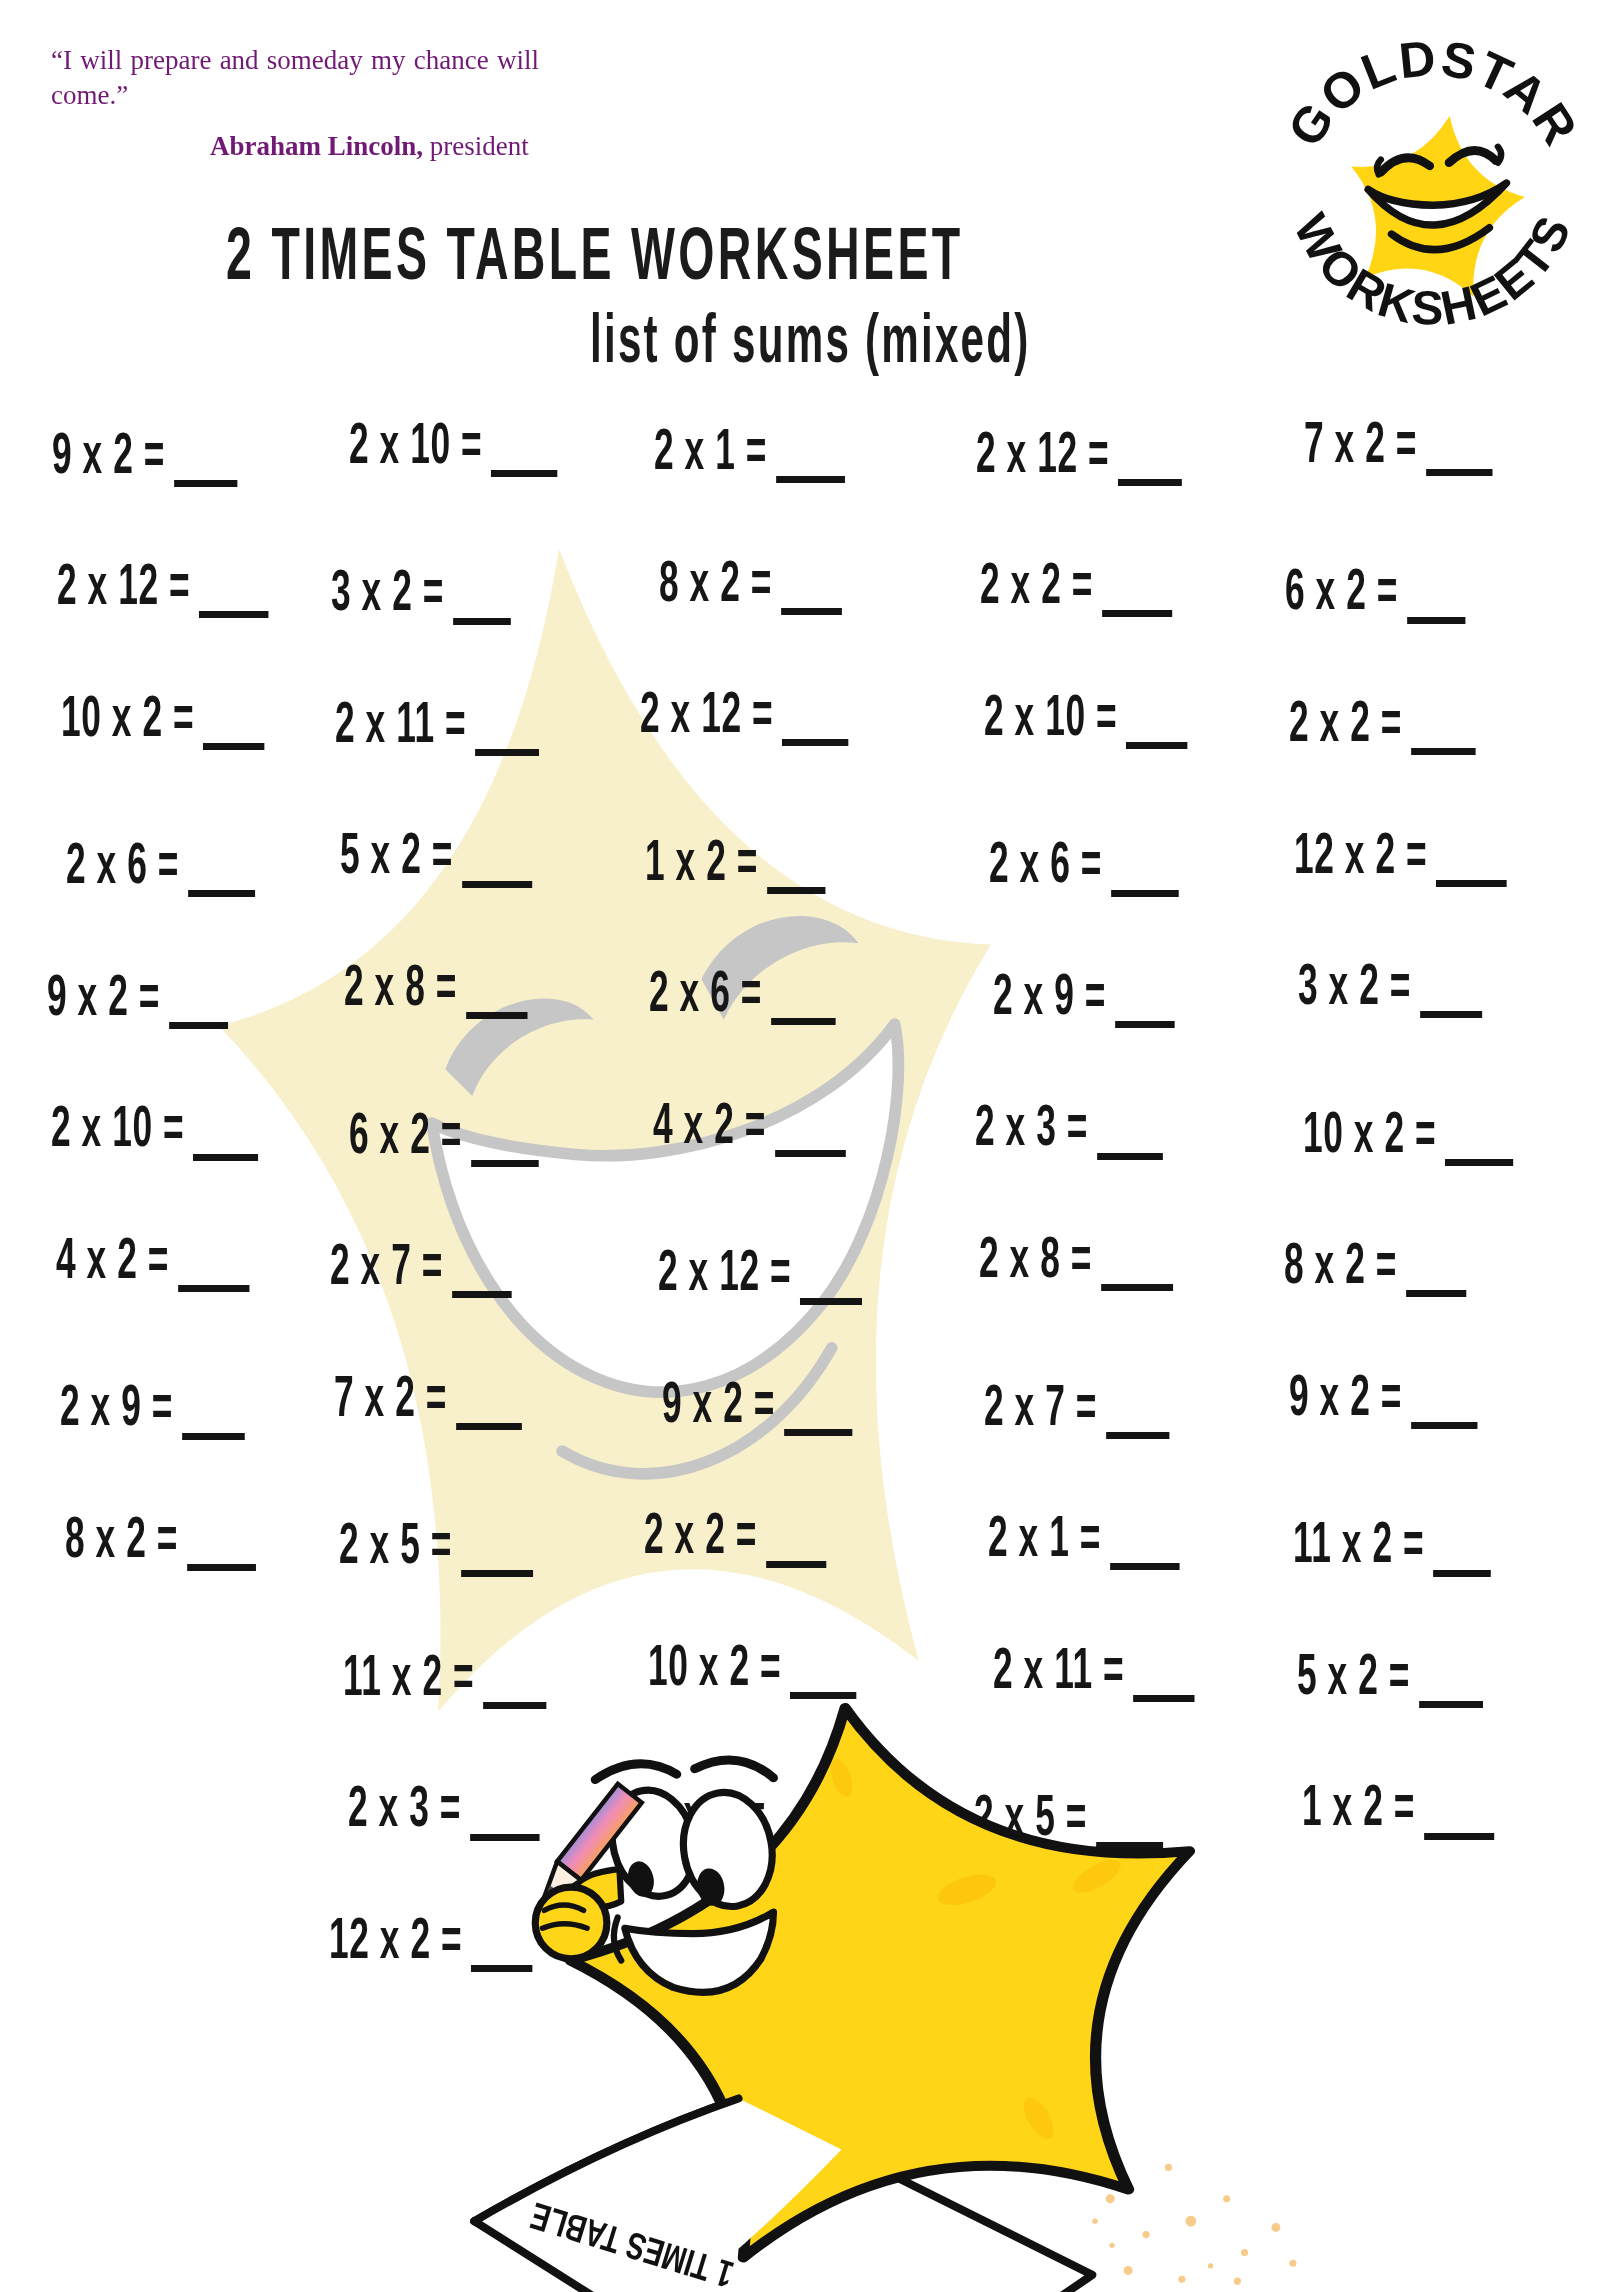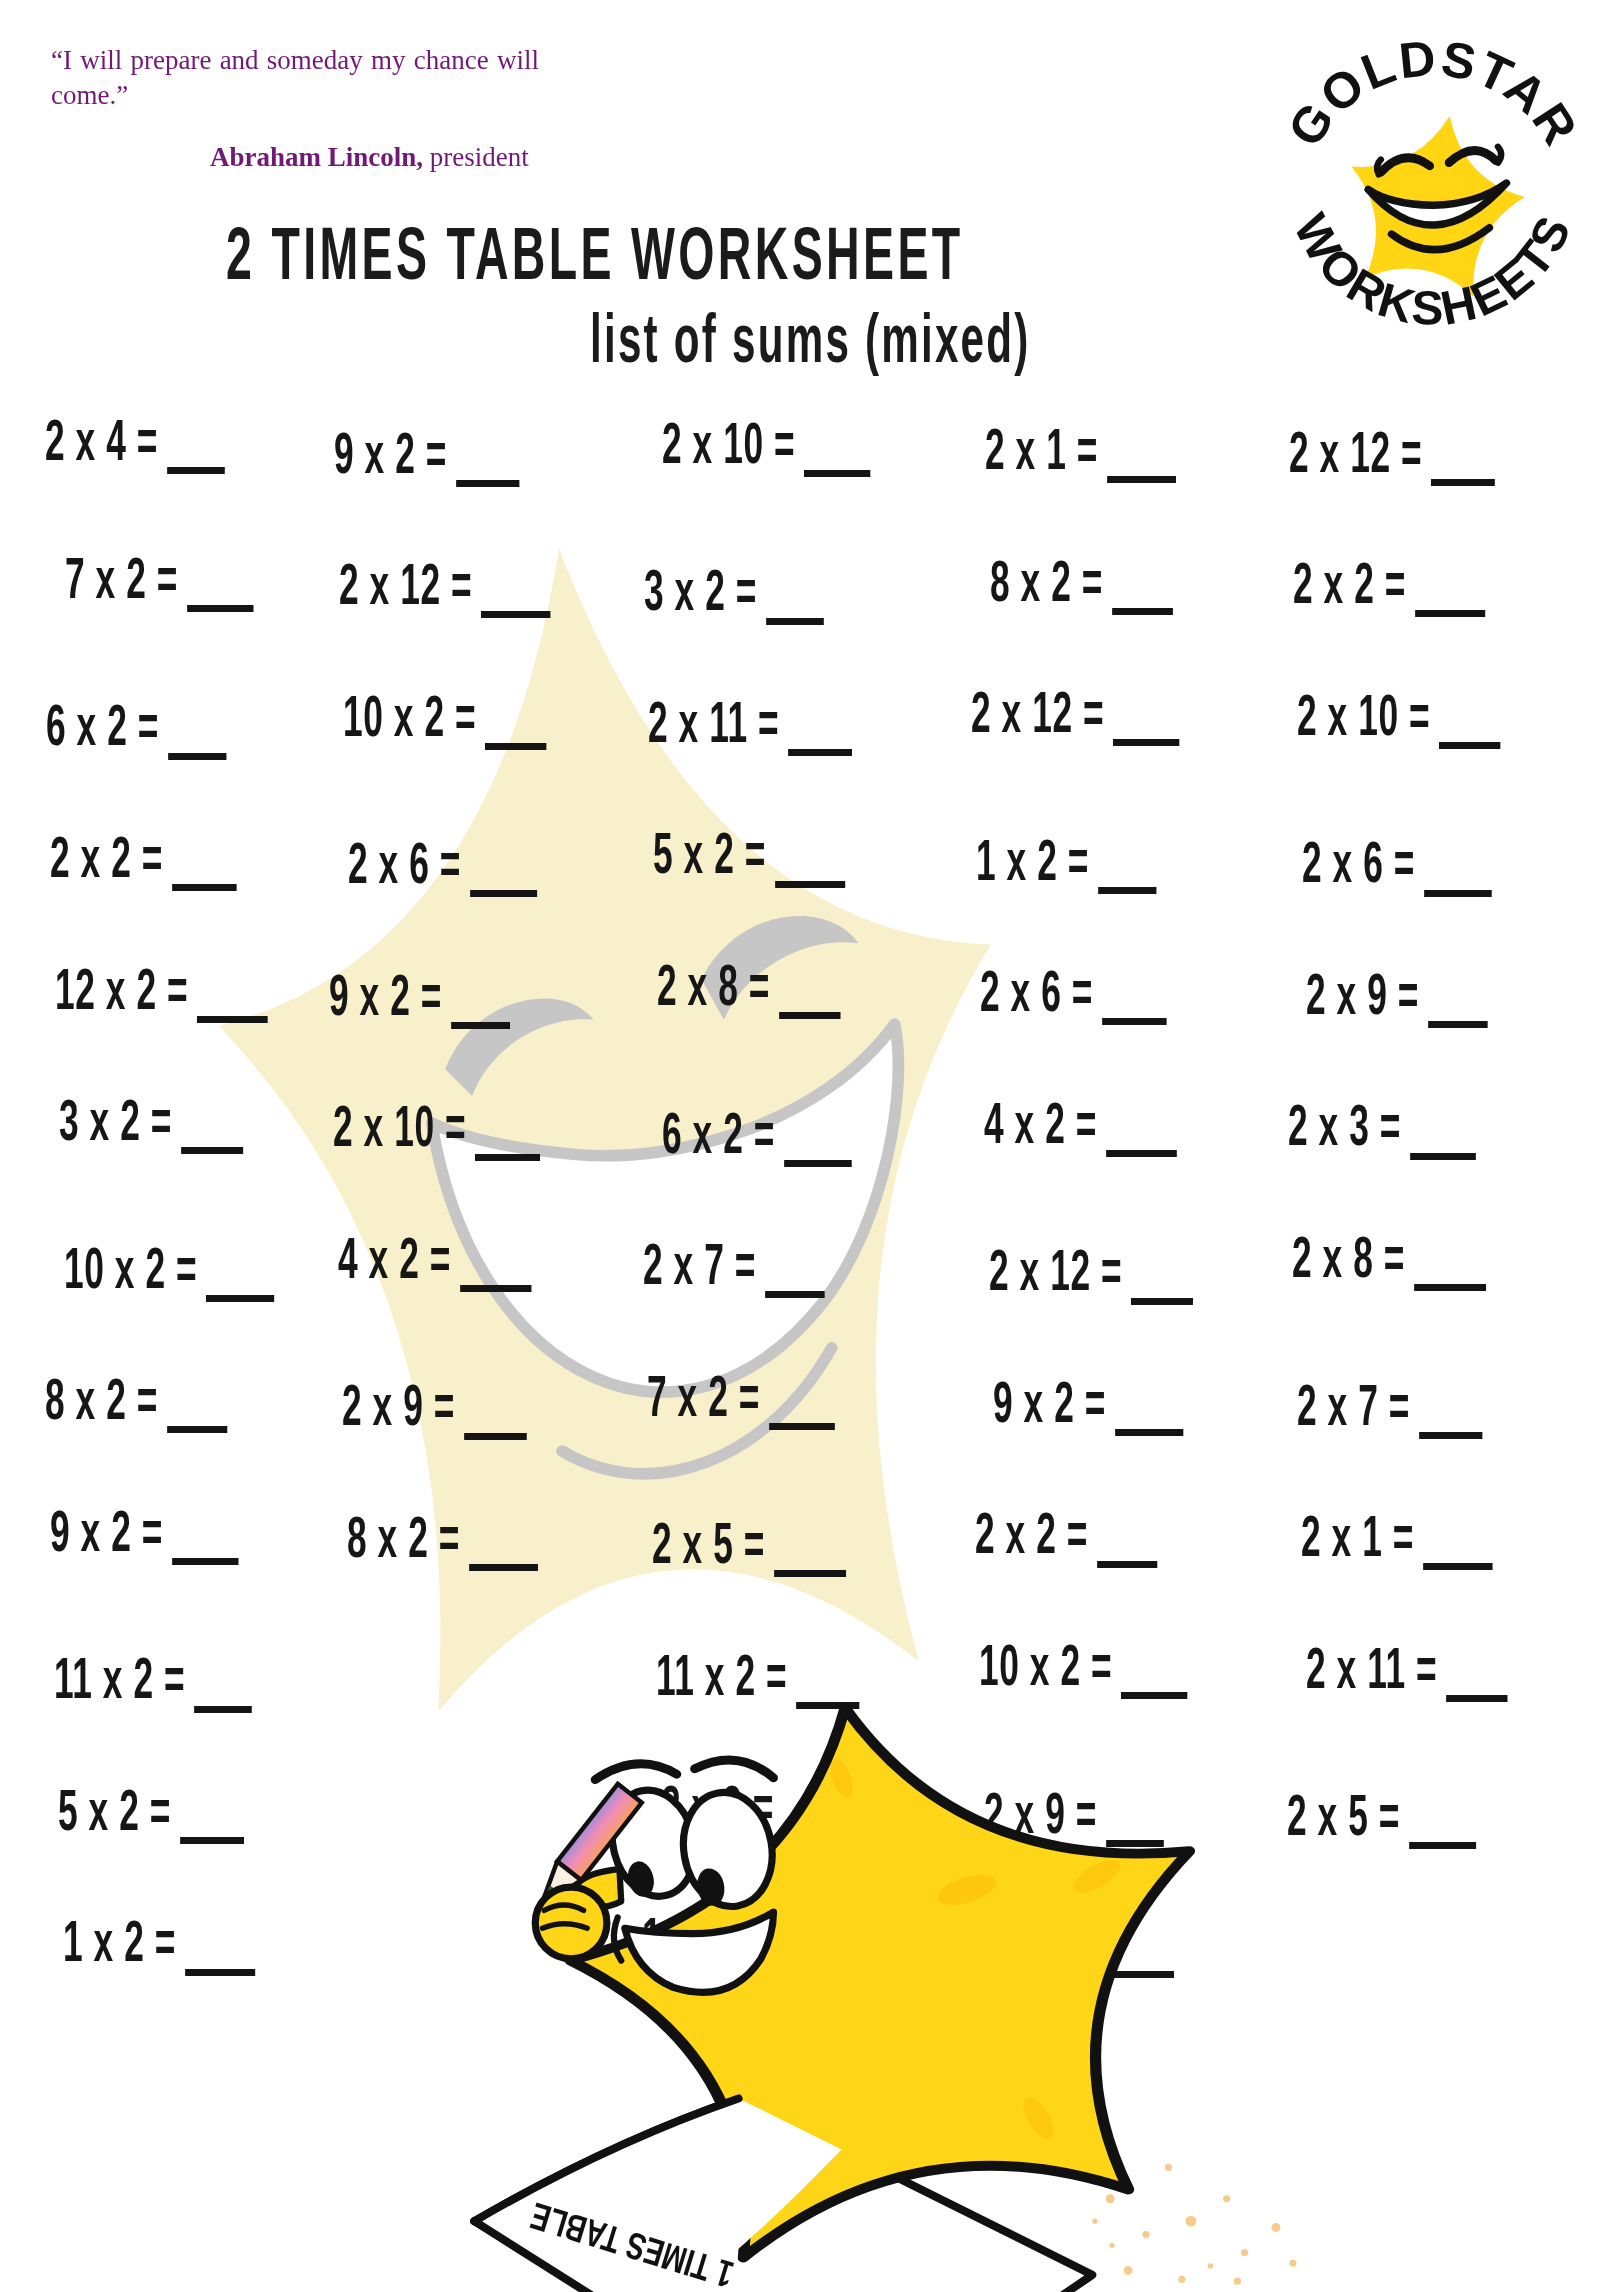--- a/index.html
+++ b/index.html
@@ -7,21 +7,21 @@
     width:1621px;height:2293px;position:relative;overflow:hidden;
     background:#ffffff;color:#1c1c1c;
     font-family:"Liberation Sans",sans-serif;
   }
   
   .quote{
     position:absolute;left:51px;top:43px;width:488px;
     font-family:"Liberation Serif",serif;font-size:27px;line-height:1.3;
     text-align:justify;color:#701a75;
   }
-  .attr{margin-top:27px;padding-left:159px;text-align:left;font-size:27px;white-space:nowrap;}
+  .attr{margin-top:16px;padding-left:159px;text-align:left;font-size:27px;white-space:nowrap;}
   .attr .b{font-weight:bold;}
   .logo{position:absolute;right:23px;top:16px;width:330px;height:351px;}
   .title-wrap{position:absolute;left:0;right:0;top:210px;text-align:left;z-index:2;}
   .subtitle-wrap{position:absolute;left:0;right:0;top:299px;text-align:center;z-index:2;}
   .cond{
     display:inline-block;transform:scaleX(0.62);transform-origin:center top;
     font-weight:bold;white-space:nowrap;color:#1b1b1b;
   }
   .title-wrap .cond{font-size:75px;letter-spacing:5.4px;}
   .subtitle-wrap .cond{font-size:68px;letter-spacing:3.6px;}
@@ -82,21 +82,20 @@
 
 <svg class="watermark" viewBox="0 0 1010 1520" aria-hidden="true">
   <path transform="translate(500,760) rotate(-6) scale(4.8,7.4) translate(-100,-105)" d="M100,10 Q125,70 190,76 Q140,118 156,182 Q100,147 44,182 Q60,118 10,76 Q75,70 100,10 Z" fill="#F8F0CA"></path>
   <path d="M300,640 C330,560 430,540 465,585 C410,580 350,615 330,670 Z" fill="#C6C6C6"></path>
   <path d="M585,540 C625,460 725,450 760,500 C710,492 640,520 610,585 Z" fill="#C6C6C6"></path>
   <path d="M285,700 C330,980 560,1100 720,900 C790,810 815,660 800,590 C720,700 560,745 445,735 C370,728 315,715 285,700 Z" fill="#ffffff" stroke="#C6C6C6" stroke-width="13" stroke-linejoin="round"></path>
   <path d="M430,1065 C530,1125 660,1075 730,950" fill="none" stroke="#C6C6C6" stroke-width="13" stroke-linecap="round"></path>
 </svg>
 
 <div class="grid">
-    <div class="cell" style="padding-left: 0px; padding-top: 0px;"><span class="cellin"><span>2 x 4 =</span><span class="blank" style="width: 93px;"></span></span></div>
     <div class="cell" style="padding-left: 7.2px; padding-top: 12.5px;"><span class="cellin"><span>9 x 2 =</span><span class="blank" style="width: 102px;"></span></span></div>
     <div class="cell" style="padding-left: 22.4px; padding-top: 2.7px;"><span class="cellin"><span>2 x 10 =</span><span class="blank" style="width: 107px;"></span></span></div>
     <div class="cell" style="padding-left: 14.3px; padding-top: 9px;"><span class="cellin"><span>2 x 1 =</span><span class="blank" style="width: 111px;"></span></span></div>
     <div class="cell" style="padding-left: 4.5px; padding-top: 11.6px;"><span class="cellin"><span>2 x 12 =</span><span class="blank" style="width: 103px;"></span></span></div>
     <div class="cell" style="padding-left: 19.7px; padding-top: 1.8px;"><span class="cellin"><span>7 x 2 =</span><span class="blank" style="width: 107px;"></span></span></div>
     <div class="cell" style="padding-left: 11.6px; padding-top: 8px;"><span class="cellin"><span>2 x 12 =</span><span class="blank" style="width: 112px;"></span></span></div>
     <div class="cell" style="padding-left: 3.6px; padding-top: 14.3px;"><span class="cellin"><span>3 x 2 =</span><span class="blank" style="width: 93px;"></span></span></div>
     <div class="cell" style="padding-left: 19px; padding-top: 4.5px;"><span class="cellin"><span>8 x 2 =</span><span class="blank" style="width: 98px;"></span></span></div>
     <div class="cell" style="padding-left: 9px; padding-top: 7.2px;"><span class="cellin"><span>2 x 2 =</span><span class="blank" style="width: 113px;"></span></span></div>
     <div class="cell" style="padding-left: 0.9px; padding-top: 13.4px;"><span class="cellin"><span>6 x 2 =</span><span class="blank" style="width: 94px;"></span></span></div>

